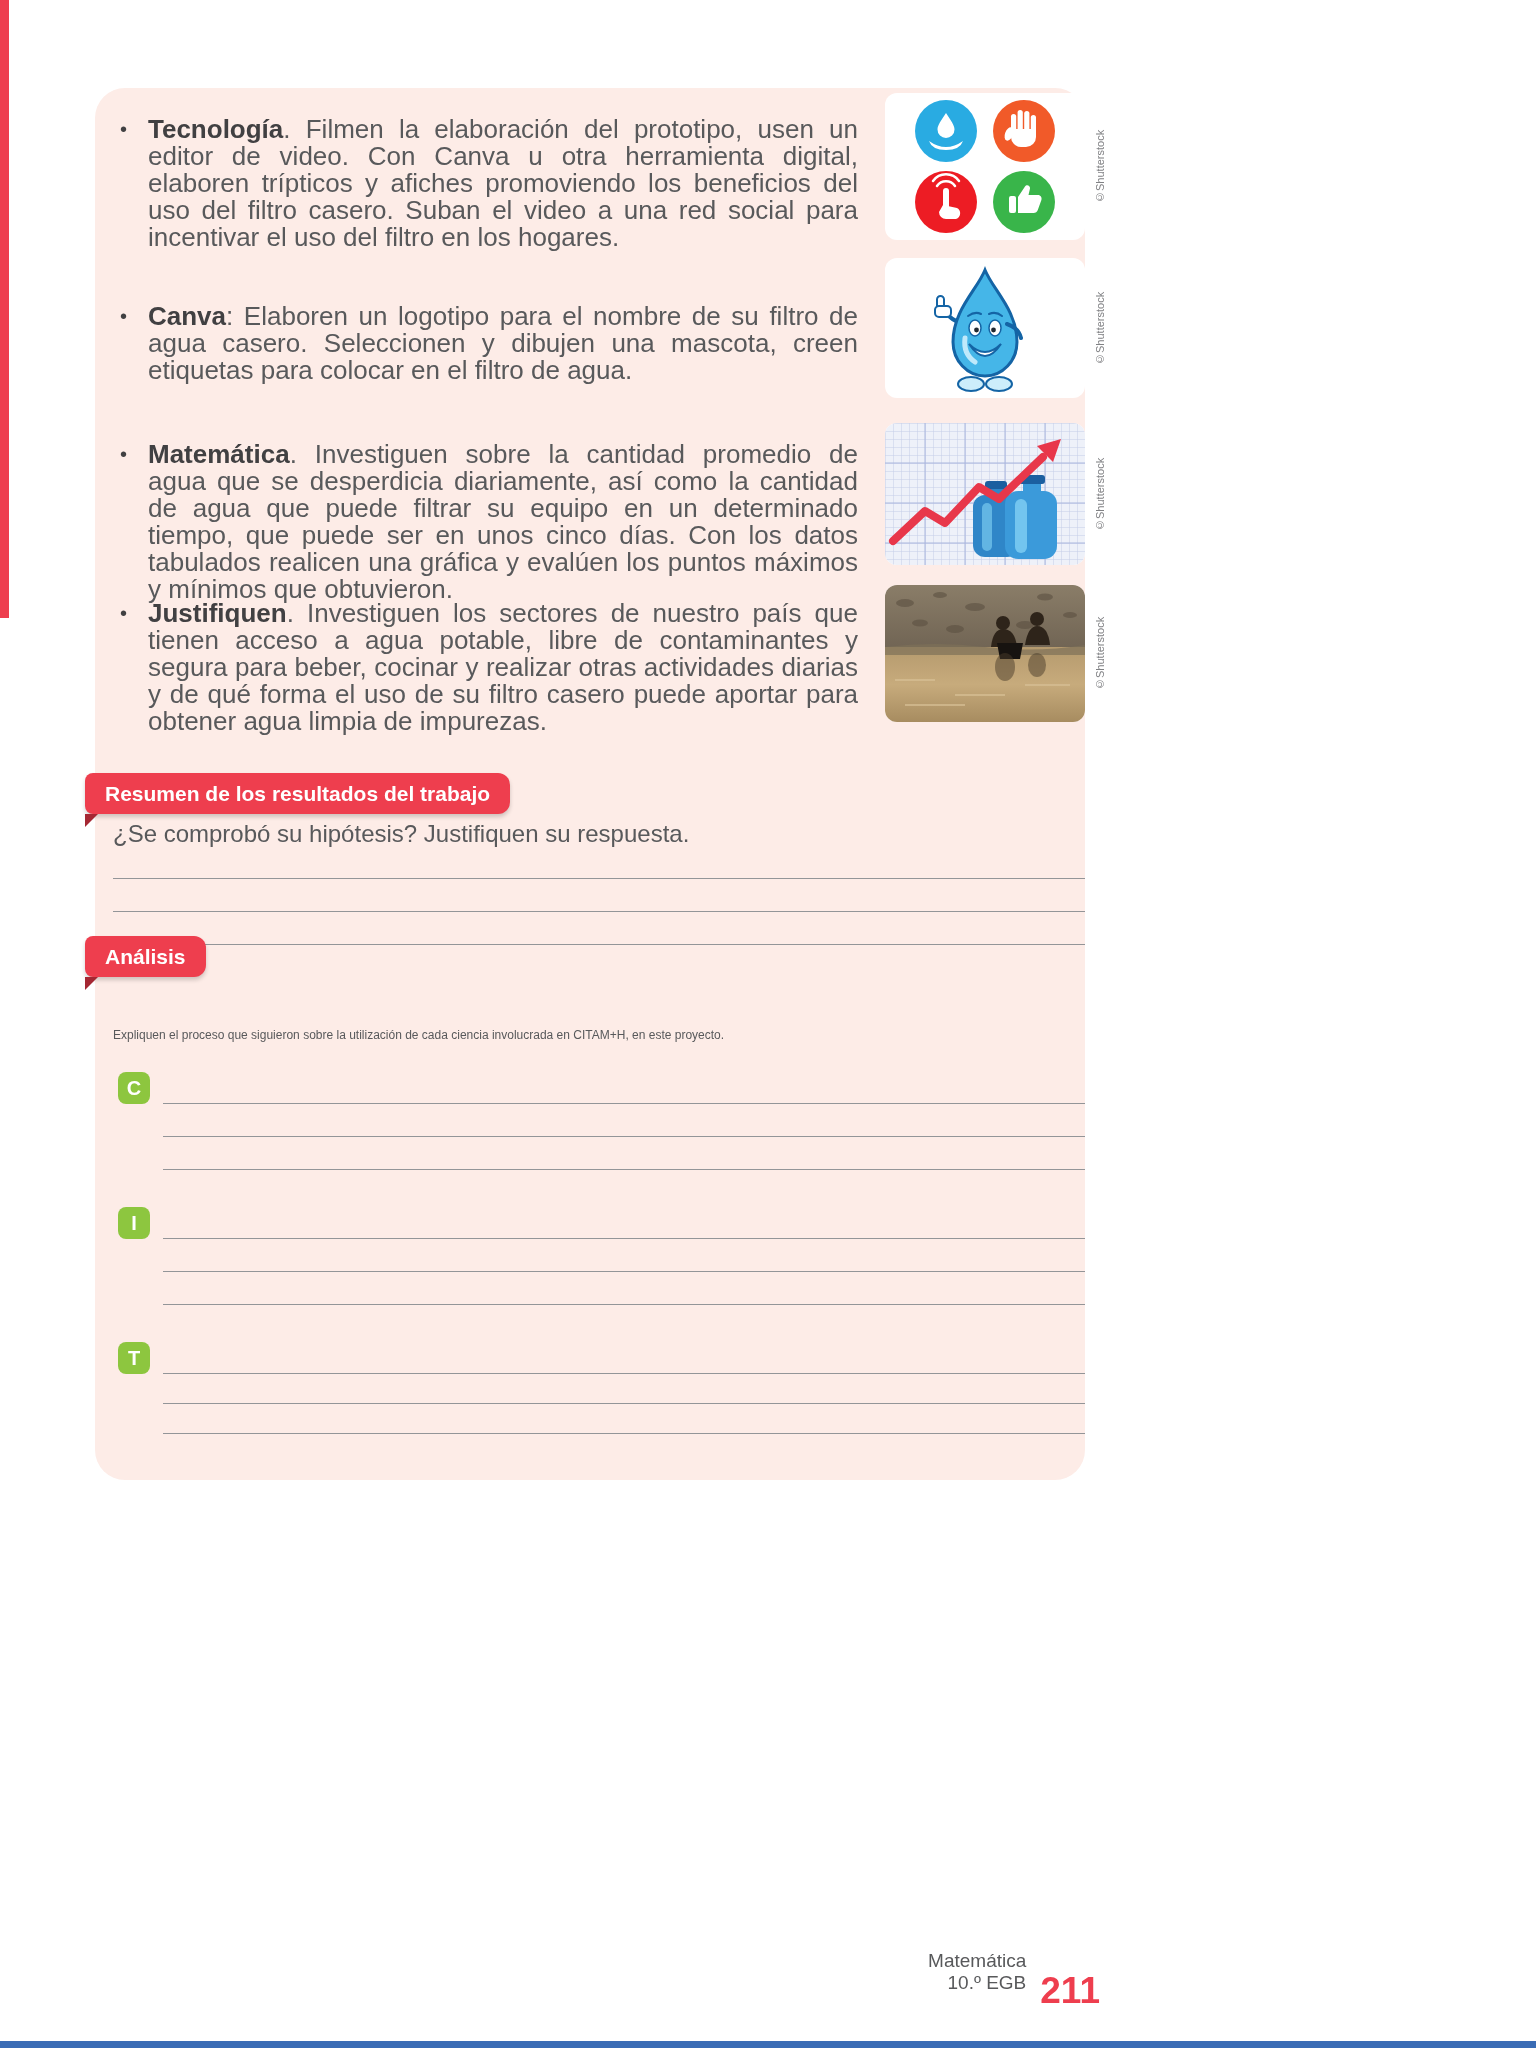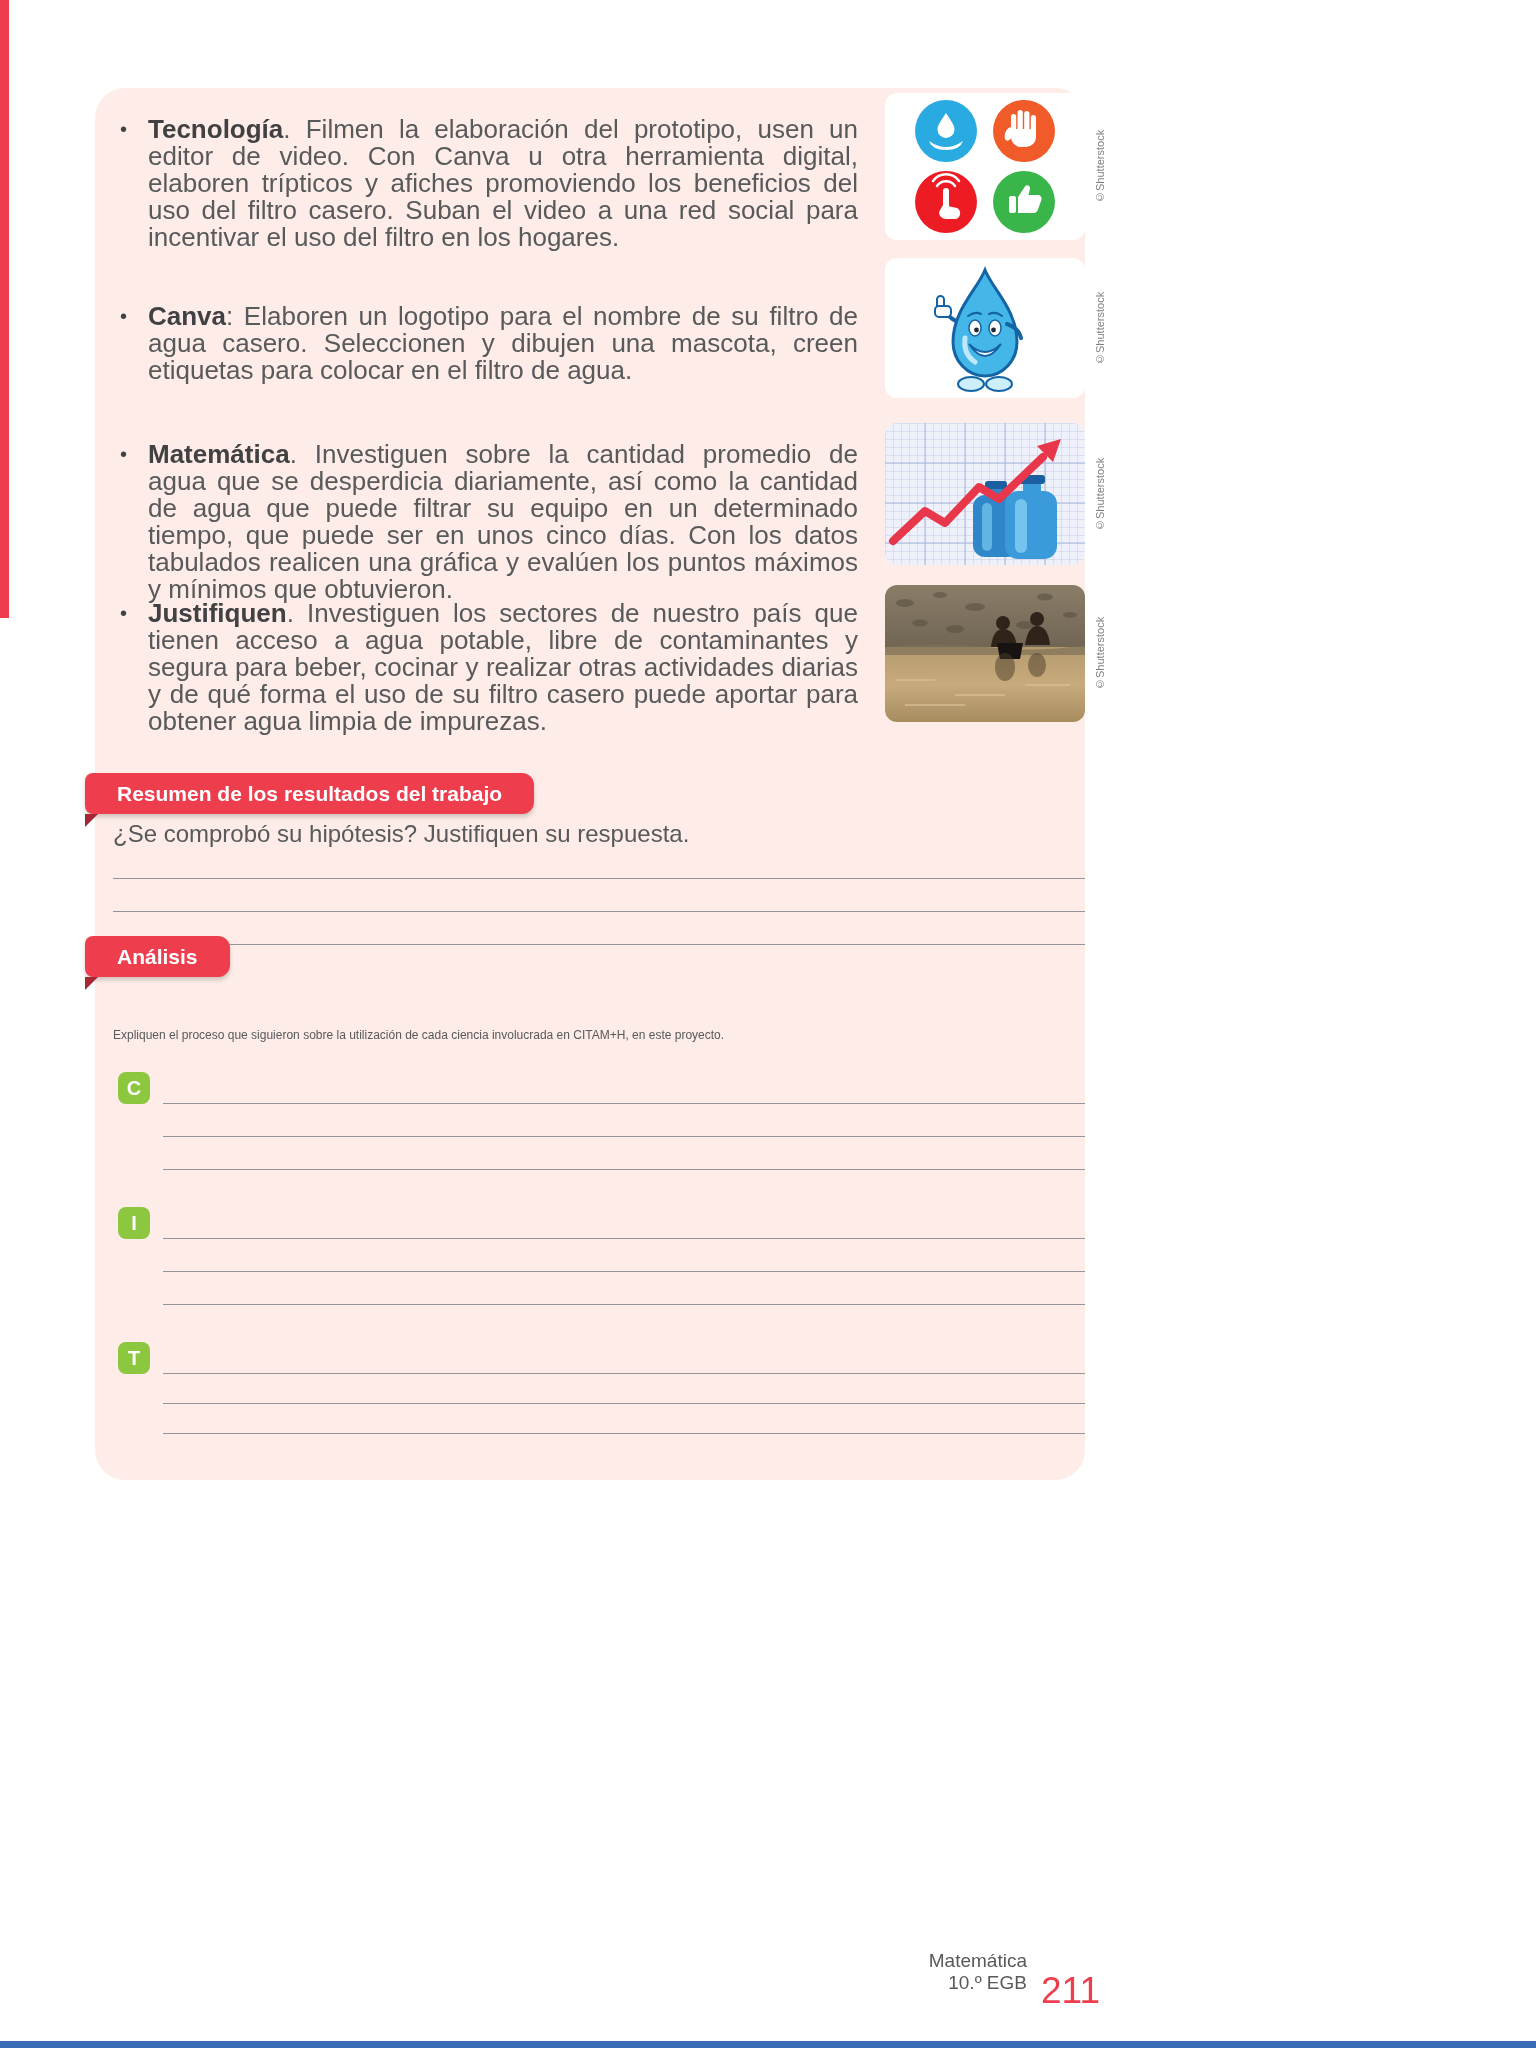--- a/index.html
+++ b/index.html
@@ -24,41 +24,41 @@
   
   .img-card{position:absolute;left:885px;width:200px;background:#fff;border-radius:12px;overflow:hidden;}
   .img-card svg{display:block;}
   .c1{top:93px;height:147px}.c2{top:258px;height:140px}.c3{top:423px;height:142px}.c4{top:585px;height:137px}
   .credit{position:absolute;left:1091px;width:18px;display:flex;align-items:center;justify-content:center;
           font-size:11px;color:var(--credit);writing-mode:vertical-rl;transform:rotate(180deg);}
   .cr1{top:93px;height:147px}.cr2{top:258px;height:140px}.cr3{top:423px;height:142px}.cr4{top:585px;height:137px}
 
   
   .ribbon{position:absolute;left:85px;height:41px;background:var(--red);border-radius:8px 12px 12px 8px;
-          display:flex;align-items:center;padding:0 32px;color:#fff;font-weight:bold;font-size:21px;
+          display:flex;align-items:center;padding:0 20px;color:#fff;font-weight:bold;font-size:21px;
           box-shadow:0 3px 4px rgba(0,0,0,.18);}
   .ribbon .fold{position:absolute;left:0;top:100%;width:13px;height:13px;background:var(--red_dark);
           clip-path:polygon(0 0,100% 0,0 100%);}
   .r-resumen{top:773px;}
   .r-analisis{top:936px;}
 
   .question{position:absolute;left:113px;top:820px;font-size:24px;color:var(--text);}
   .instruction{position:absolute;left:113px;top:1028px;font-size:12px;color:var(--text);white-space:nowrap;}
 
   .wline{position:absolute;left:113px;right:451px;height:0;border-bottom:1.4px solid var(--line);}
   .wline.indent{left:163px;}
 
   .badge{position:absolute;left:118px;width:32px;height:32px;background:var(--green);border-radius:8px;
          display:flex;align-items:center;justify-content:center;color:#fff;font-weight:bold;font-size:20px;}
   .bg-c{top:1072px}.bg-i{top:1207px}.bg-t{top:1342px}
 
   
   .footer{position:absolute;top:1932px;right:436px;display:flex;align-items:center;gap:14px;}
   .footer-text{text-align:right;color:var(--text);font-size:19px;line-height:22px;}
-  .page-num{color:var(--red);font-weight:normal;font-size:37px;margin-top:38px;}
+  .page-num{color:var(--red);font-weight:bold;font-size:37px;margin-top:38px;}
   .bottom-bar{position:absolute;left:0;right:0;bottom:0;height:7px;background:var(--blue_bar);}
 </style>
 </head>
 <body>
 
 <div class="page">
 
   <div class="edge-bar"></div>
   <div class="panel"></div>
 

